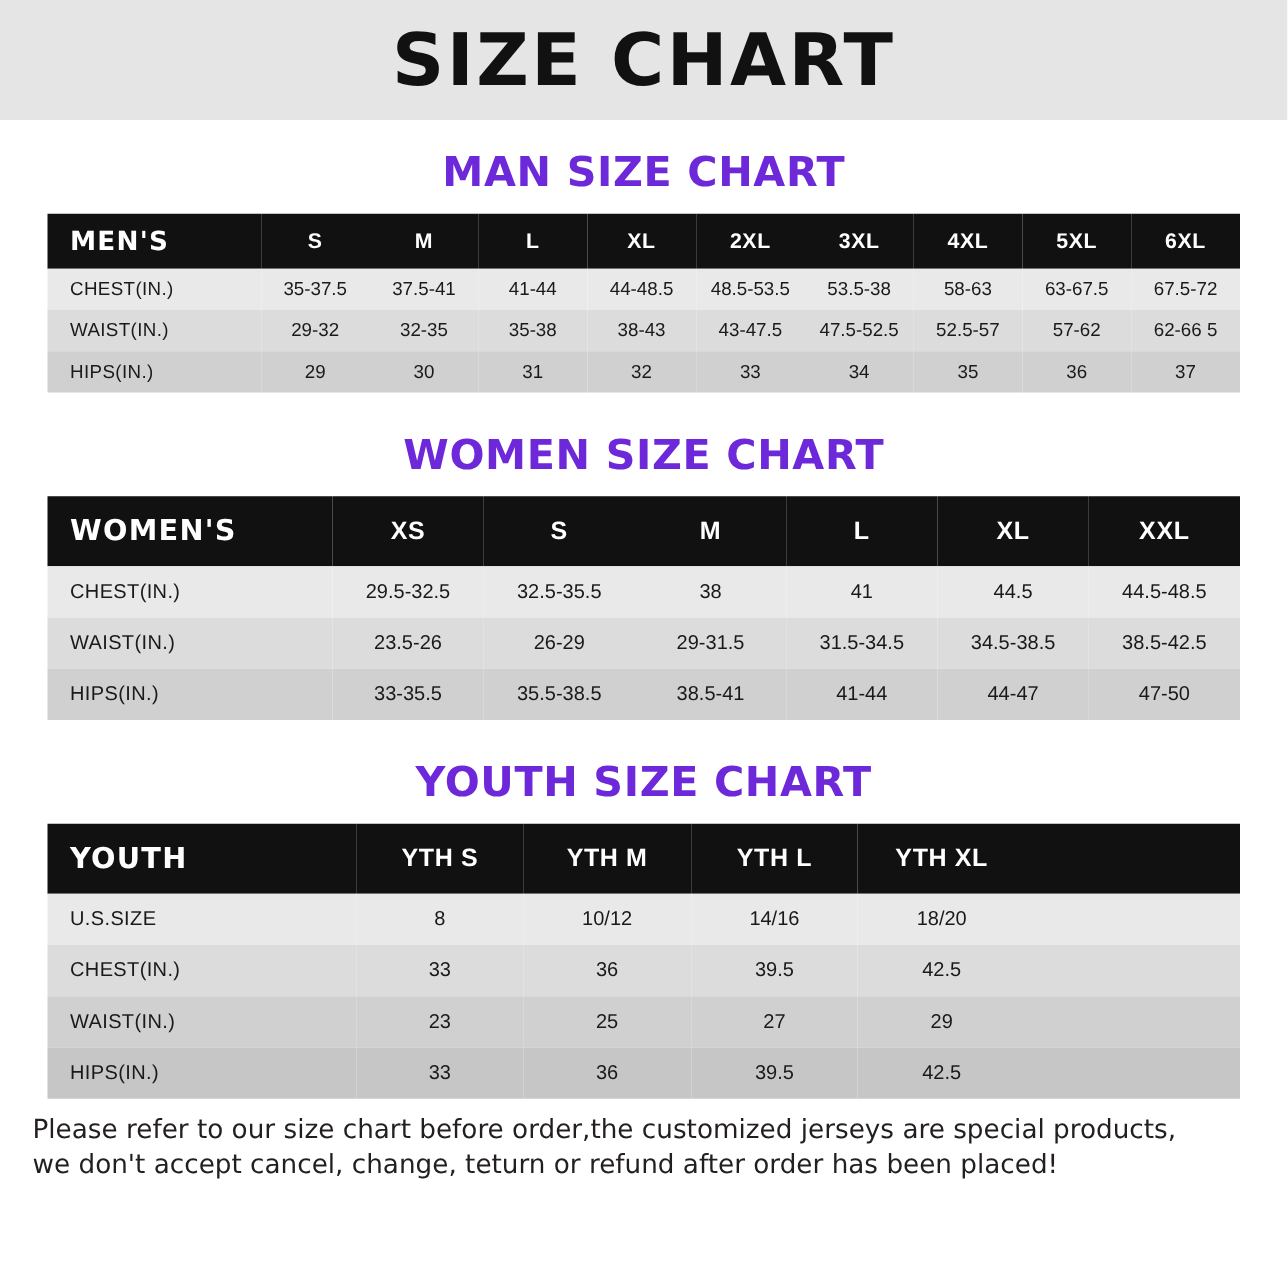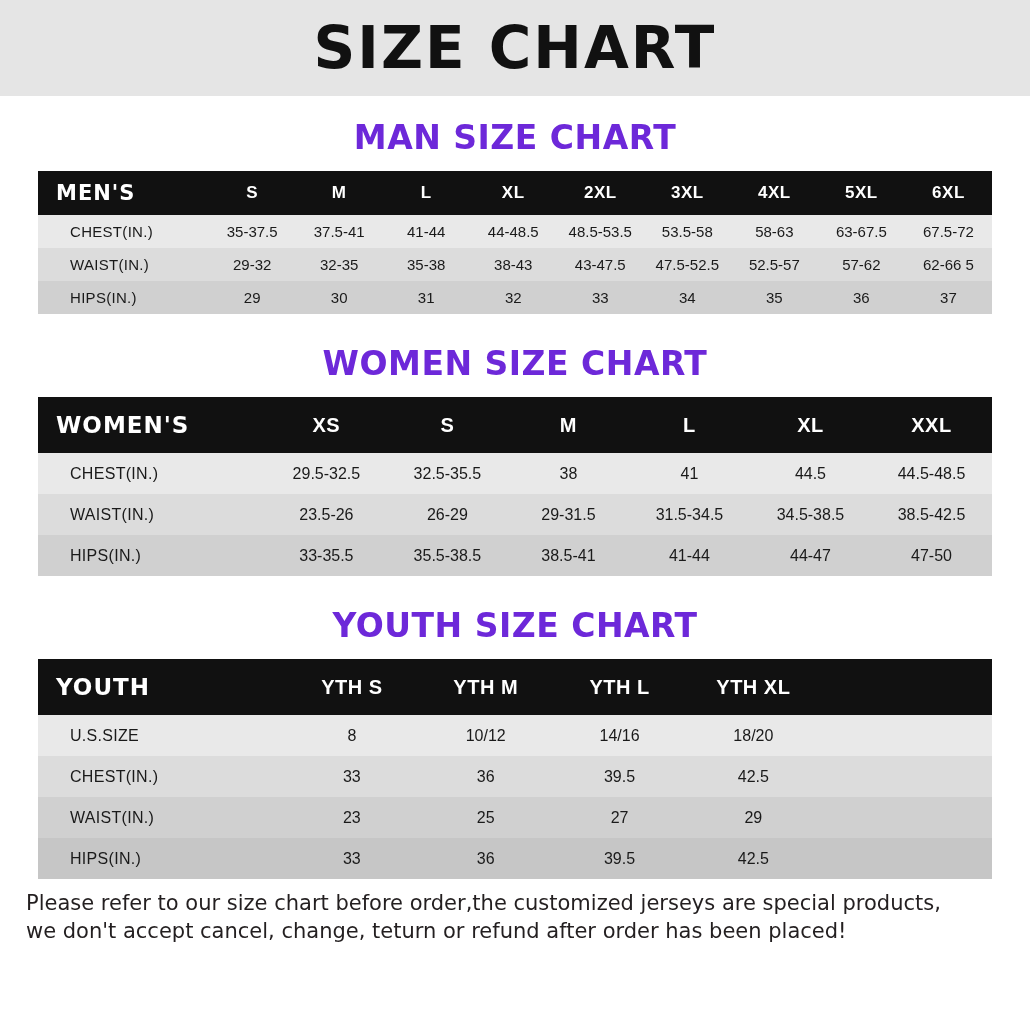--- a/index.html
+++ b/index.html
@@ -91,21 +91,21 @@
 
   
   .body-row td {
     height: 33px;
     font-size: 15px;
     color: #1a1a1a;
     vertical-align: middle;
   }
   .body-row td.rowlabel {
     text-align: left;
-    padding-left: 32px;
+    padding-left: 18px;
     font-size: 15px;
     letter-spacing: 0.3px;
   }
   .row-a { background: #e9e9e9; }
   .row-b { background: #dcdcdc; }
   .row-c { background: #d0d0d0; }
   .row-d { background: #c6c6c6; }
 
   
   .tall .hdr-row th { height: 56px; font-size: 20px; }
@@ -154,21 +154,21 @@
         <th>5XL</th>
         <th>6XL</th>
       </tr>
       <tr class="body-row row-a">
         <td class="rowlabel">CHEST(IN.)</td>
         <td>35-37.5</td>
         <td>37.5-41</td>
         <td>41-44</td>
         <td>44-48.5</td>
         <td>48.5-53.5</td>
-        <td>53.5-58</td>
+        <td>53.5-38</td>
         <td>58-63</td>
         <td>63-67.5</td>
         <td>67.5-72</td>
       </tr>
       <tr class="body-row row-b">
         <td class="rowlabel">WAIST(IN.)</td>
         <td>29-32</td>
         <td>32-35</td>
         <td>35-38</td>
         <td>38-43</td>

